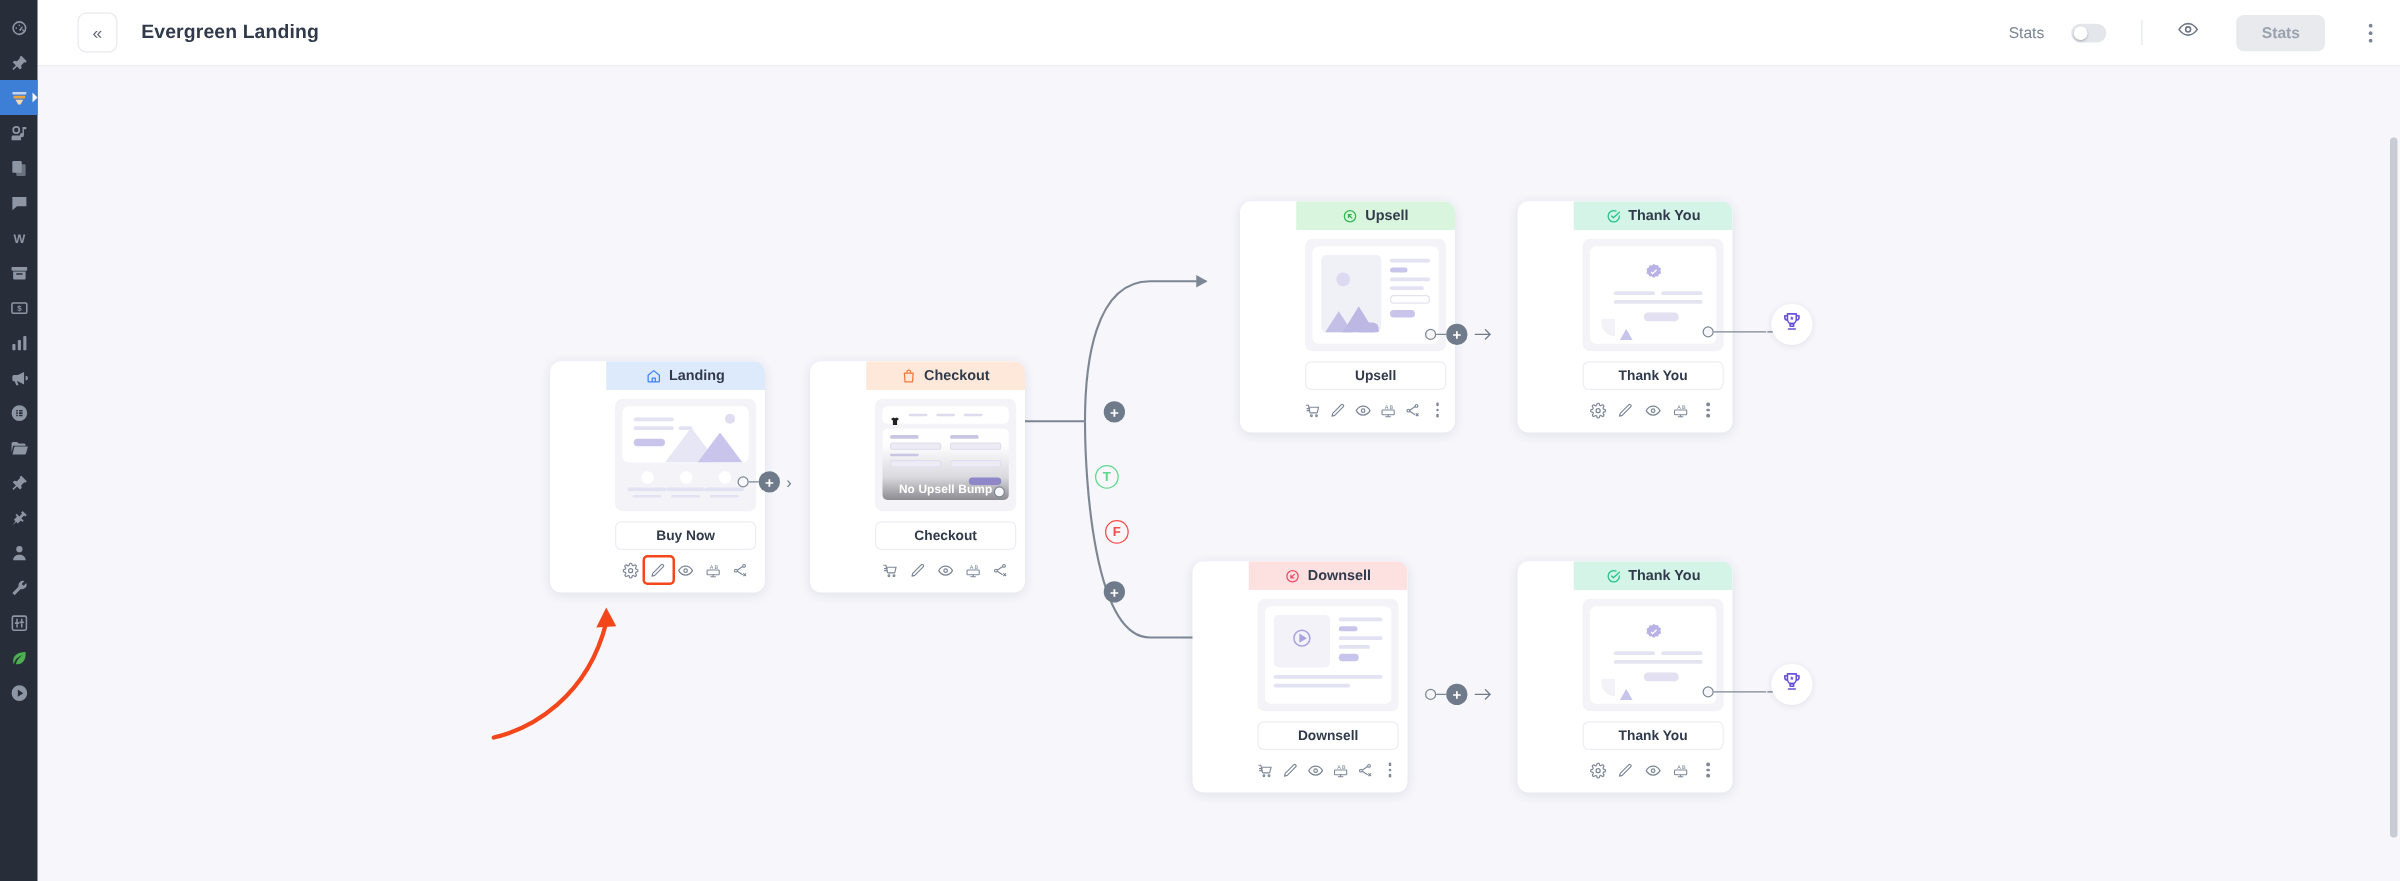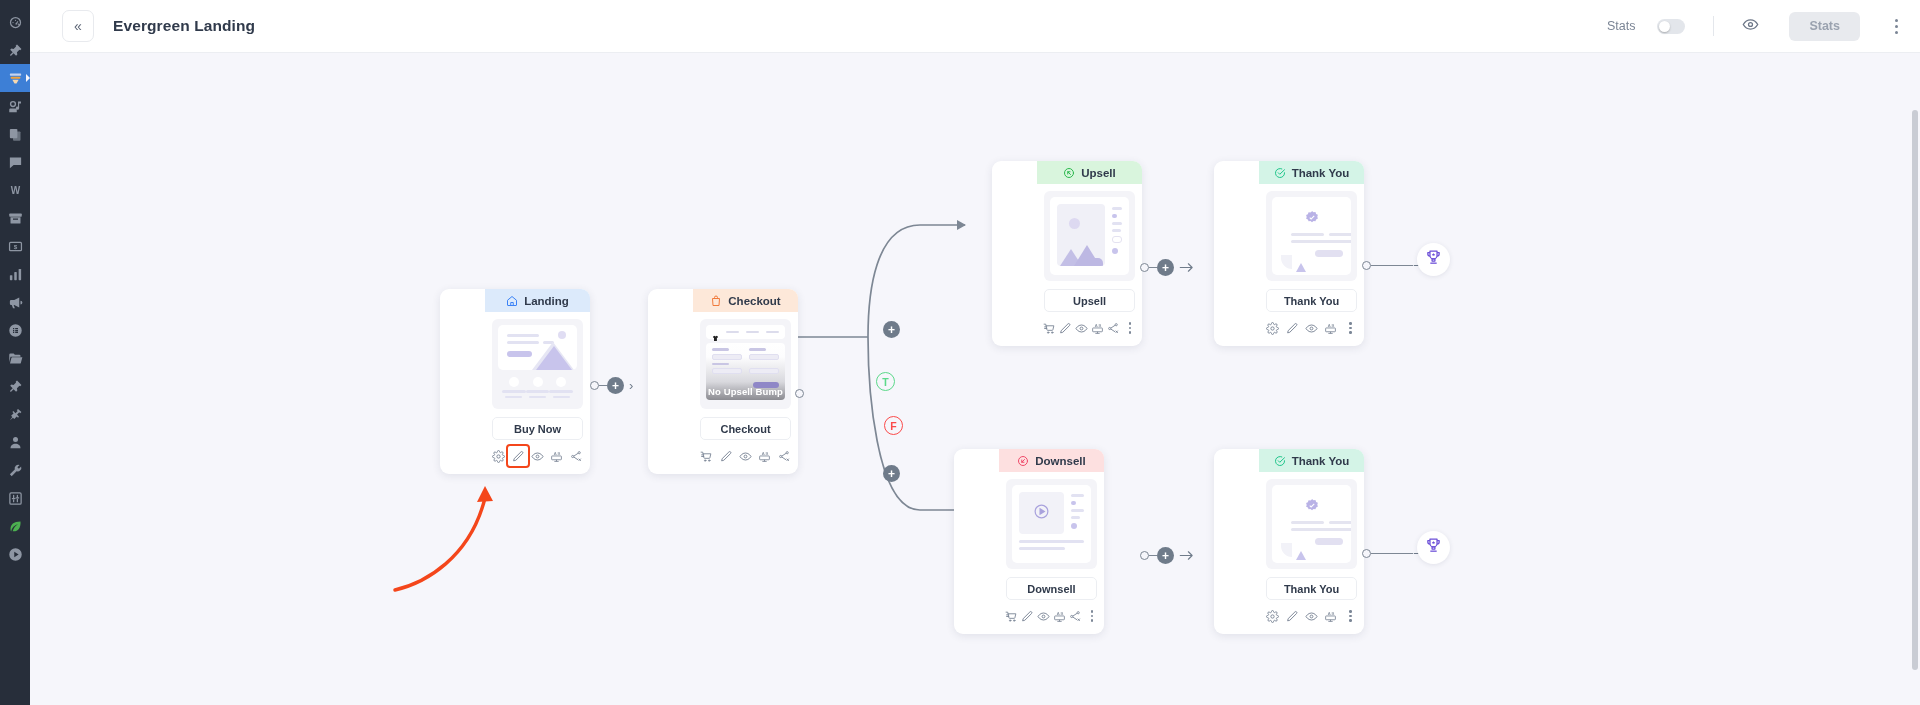--- a/index.html
+++ b/index.html
@@ -74,21 +74,21 @@
 
   
   #canvas {
     flex: 1 1 auto; position: relative; background: #f6f6fb; overflow: hidden;
   }
   #flow-layer { position: absolute; inset: 0; }
   #edges { position: absolute; left: 0; top: 0; width: 100%; height: 100%; pointer-events: none; }
 
   
   .node {
-    position: absolute; width: 150px; background: #ffffff;
+    position: absolute; width: 172px; background: #ffffff;
     border-radius: 9px; box-shadow: 0 2px 9px rgba(40,50,80,.10);
     overflow: hidden;
     padding-left: 45px;
   }
   .node-head {
     height: 23px; display: flex; align-items: center; justify-content: center; gap: 6px;
     font-size: 11.5px; font-weight: bold; color: #303a4b;
   }
   .node-head svg { width: 12px; height: 12px; display: block; }
   .head-landing  { background: #dceafb; }

